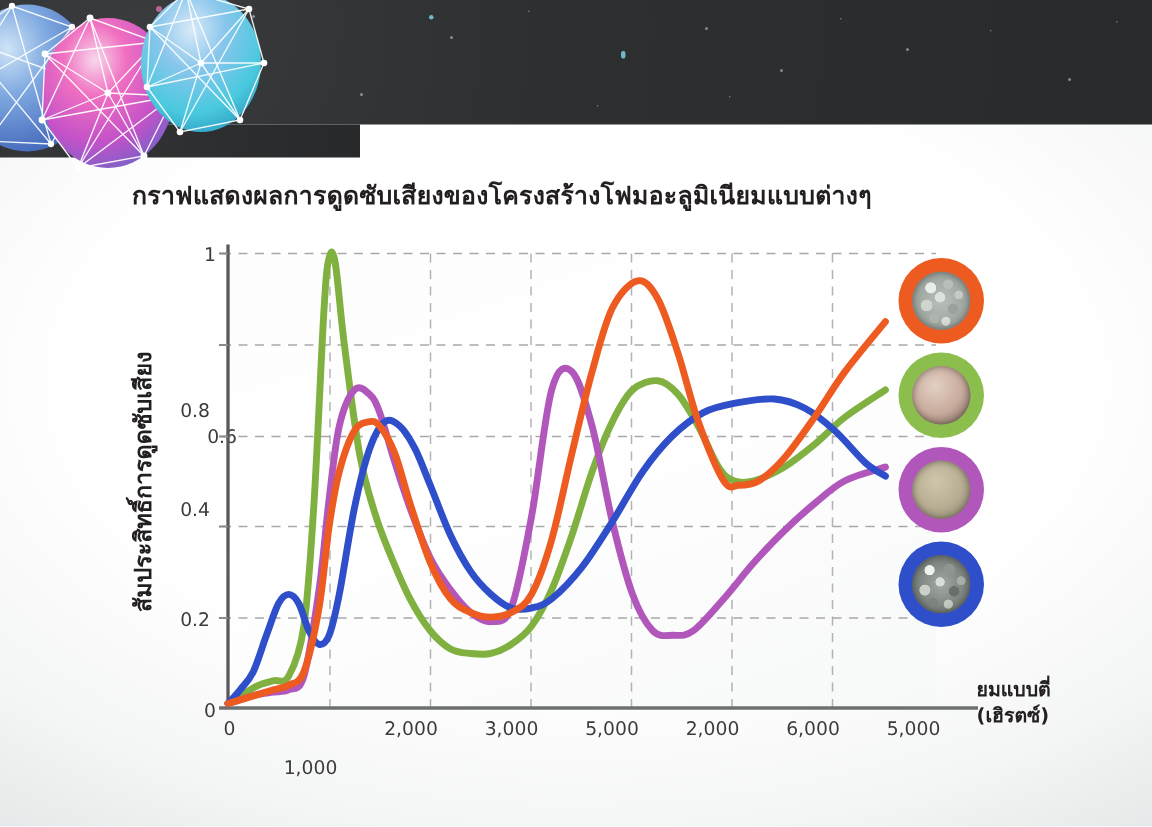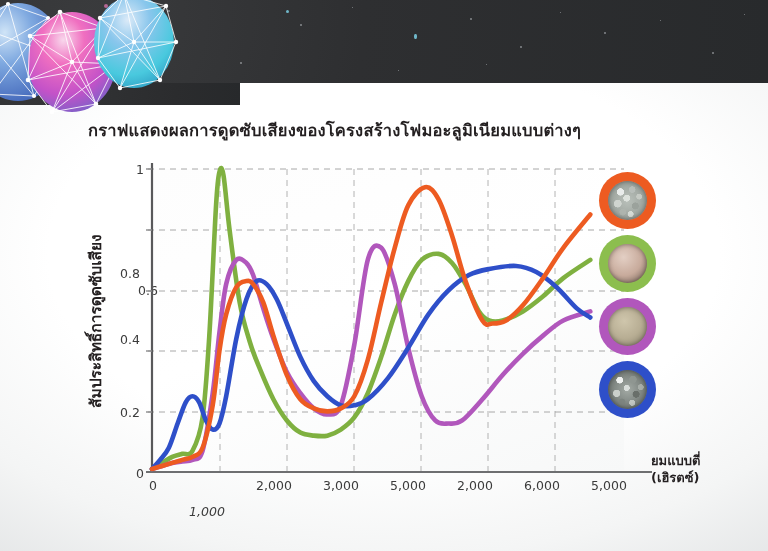--- a/index.html
+++ b/index.html
@@ -222,21 +222,21 @@
     <div class="ylabel">สัมประสิทธิ์การดูดซับเสียง</div>
 
     <div class="ytick" style="left:110px;top:162px;">1</div>
     <div class="ytick" style="left:106px;top:222px;margin-top:44px;">0.8</div>
     <div class="ytick" style="left:124px;top:283px;">0.6</div>
     <div class="ytick" style="left:106px;top:332px;">0.4</div>
     <div class="ytick" style="left:106px;top:405px;">0.2</div>
     <div class="ytick" style="left:110px;top:466px;">0</div>
 
     <div class="xtick" style="left:127px;top:478px;">0</div>
-    <div class="xtick" style="left:181px;top:504px;font-style:italic;">1,000</div>
+    <div class="xtick" style="left:181px;top:504px;">1,000</div>
     <div class="xtick" style="left:248px;top:478px;">2,000</div>
     <div class="xtick" style="left:315px;top:478px;">3,000</div>
     <div class="xtick" style="left:382px;top:478px;">5,000</div>
     <div class="xtick" style="left:449px;top:478px;">2,000</div>
     <div class="xtick" style="left:516px;top:478px;">6,000</div>
     <div class="xtick" style="left:583px;top:478px;">5,000</div>
 
     <div class="xlabel">
       <span>ยมแบบตี่</span><br>
       <span>(เฮิรตซ์)</span>

